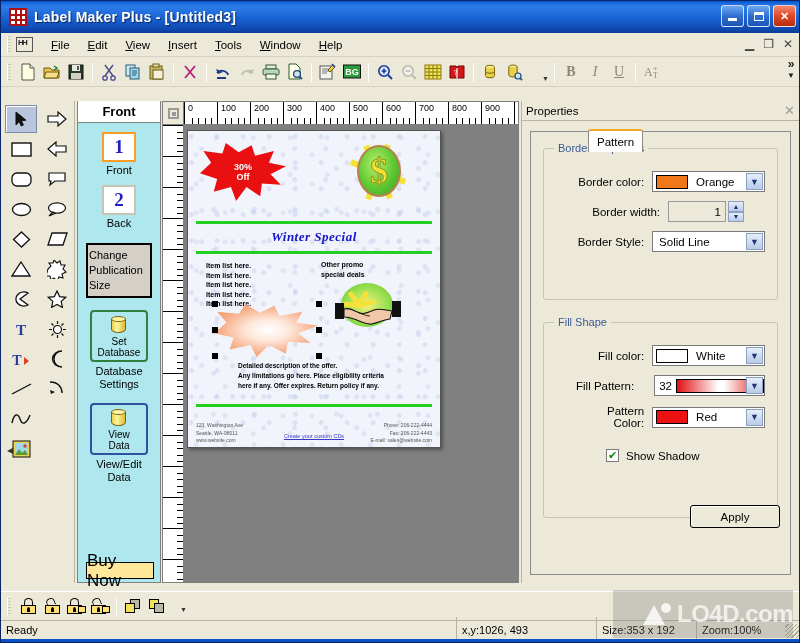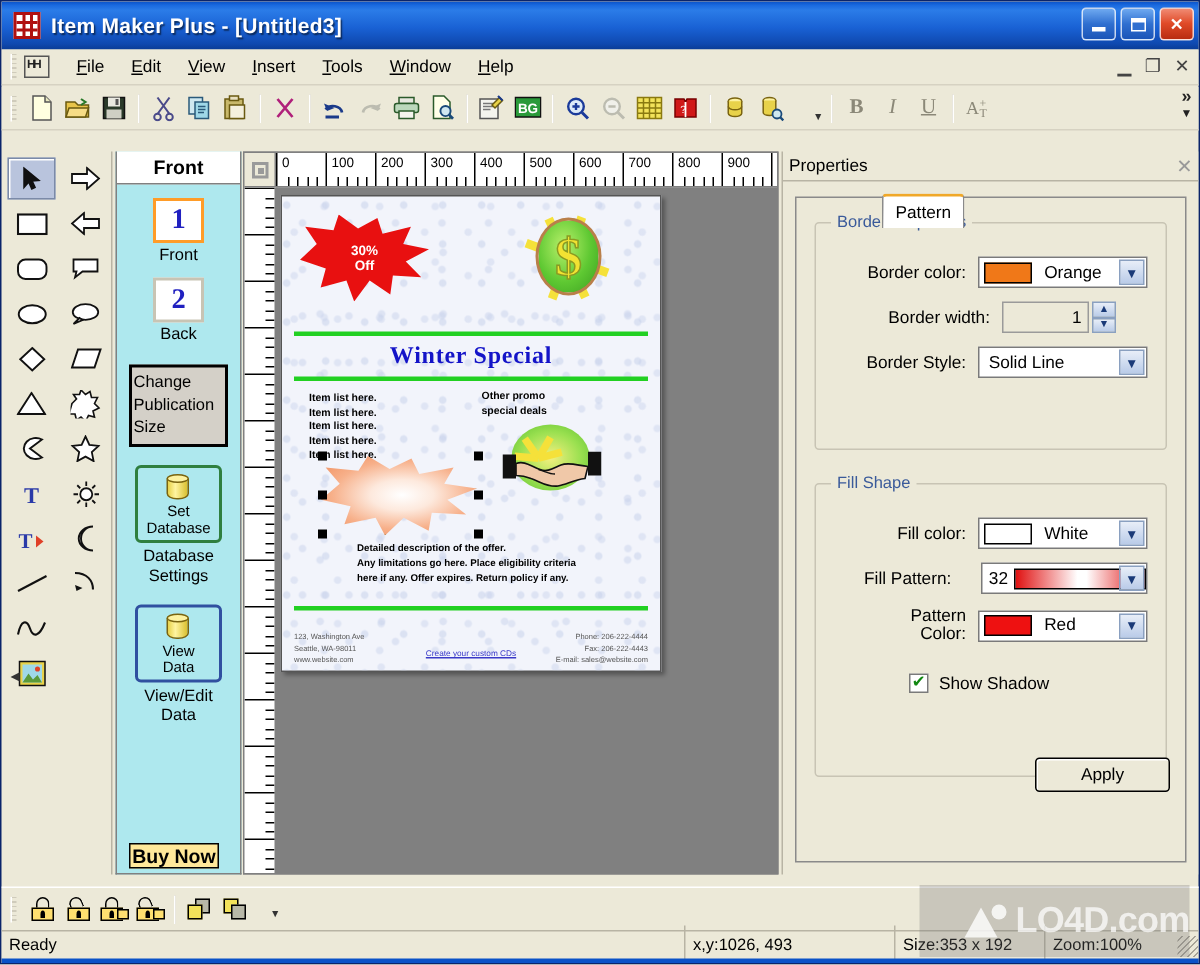--- a/index.html
+++ b/index.html
@@ -128,24 +128,24 @@
     line-height: 15px; padding: 3px 1px; color: #000;
   }
   .db-btn {
     width: 58px; margin: 12px auto 0 auto; background: #aee8ee;
     border: 2px solid #2f7f3f; border-radius: 4px; text-align: center;
     padding: 4px 1px 2px 1px; font-size: 10px; line-height: 11px; color: #000;
   }
   .db-btn.blue { border-color: #3050a0; }
   .db-caption { text-align: center; font-size: 11px; line-height: 13px; margin-top: 3px; color: #000; }
   .buy-now {
-    position: absolute; left: 8px; bottom: 3px; width: 60px; height: 17px;
+    position: absolute; left: 8px; bottom: 3px; width: 68px; height: 17px;
     background: #ffe89a; border: 1px solid #000;
     display: flex; align-items: center; justify-content: center;
-    font-size: 13px; font-weight: bold; color: #000;
+    font-size: 17px; font-weight: normal; color: #000;
   }
   .cylinder { width: 18px; height: 19px; margin: 0 auto 1px auto; position: relative; }
   .cyl-body { position: absolute; left: 1px; top: 3px; width: 15px; height: 14px;
     background: linear-gradient(90deg,#e8d24a,#fff4a0 38%,#d9bf2e); border: 1px solid #7a6410; border-radius: 0 0 7px 7px / 0 0 4px 4px; }
   .cyl-top { position: absolute; left: 1px; top: 0px; width: 15px; height: 6px;
     background: #fdf2a0; border: 1px solid #7a6410; border-radius: 50%; }
 
   
   .docarea {
     position: absolute; left: 161px; top: 100px; width: 357px; height: 482px;
@@ -208,21 +208,21 @@
   .db-oval {
     position: absolute; left: 9px; top: 6px; width: 44px; height: 52px;
     border-radius: 50%; background: radial-gradient(ellipse at 42% 36%, #b8f06a 0%, #5ec832 55%, #3a9e20 100%);
     border: 2px solid #b97f4a;
     display: flex; align-items: center; justify-content: center;
   }
   .db-oval span { color: #f2e232; font-size: 36px; font-weight: bold; font-family: "Liberation Serif", serif; line-height: 36px; -webkit-text-stroke: 1px #8a9a22; }
   .grn-rule { position: absolute; height: 3px; background: #22d022; }
   .winter-special {
     position: absolute; left: 0; right: 0; top: 98px; text-align: center;
-    color: #1414c8; font-size: 16px; font-weight: bold; 
+    color: #1414c8; font-size: 13px; font-weight: bold; font-style: italic;
     font-family: "Liberation Serif", serif; letter-spacing: .5px;
   }
   .item-list { position: absolute; left: 18px; top: 130px; font-size: 7px; line-height: 9.5px; color: #000; font-weight: bold; }
   .promo-text { position: absolute; left: 133px; top: 129px; font-size: 7px; line-height: 10px; color: #000; font-weight: bold; }
   .handshake { position: absolute; left: 145px; top: 152px; width: 70px; height: 52px; }
   .hs-glow { position: absolute; left: 8px; top: 0; width: 52px; height: 44px; border-radius: 50%;
     background: radial-gradient(ellipse at 50% 50%, #f5f080 0%, #9ae050 55%, #5cc030 100%); }
   .hs-ray { position: absolute; width: 16px; height: 5px; background: #f5e13a; left: 26px; top: 20px; transform-origin: 0 50%; }
   .hs-hands { position: absolute; left: 2px; top: 18px; width: 66px; height: 26px; }
   .burst-peach {
@@ -327,21 +327,21 @@
   .stack { width: 17px; height: 15px; position: relative; }
   .stack i { position: absolute; width: 10px; height: 10px; border: 1px solid #000; display: block; }
 </style>
 </head>
 <body>
 
 <div id="app">
 
   <div class="titlebar">
     <div class="title-icon"></div>
-    <div class="title-text">Item Maker Plus - [Untitled3]</div>
+    <div class="title-text">Label Maker Plus - [Untitled3]</div>
     <div class="win-buttons">
       <div class="wbtn min">
           <div class="glyph-min"></div>
         </div>
       <div class="wbtn max">
           <div class="glyph-max"></div>
         </div>
       <div class="wbtn close">✕</div>
     </div>
   </div>

